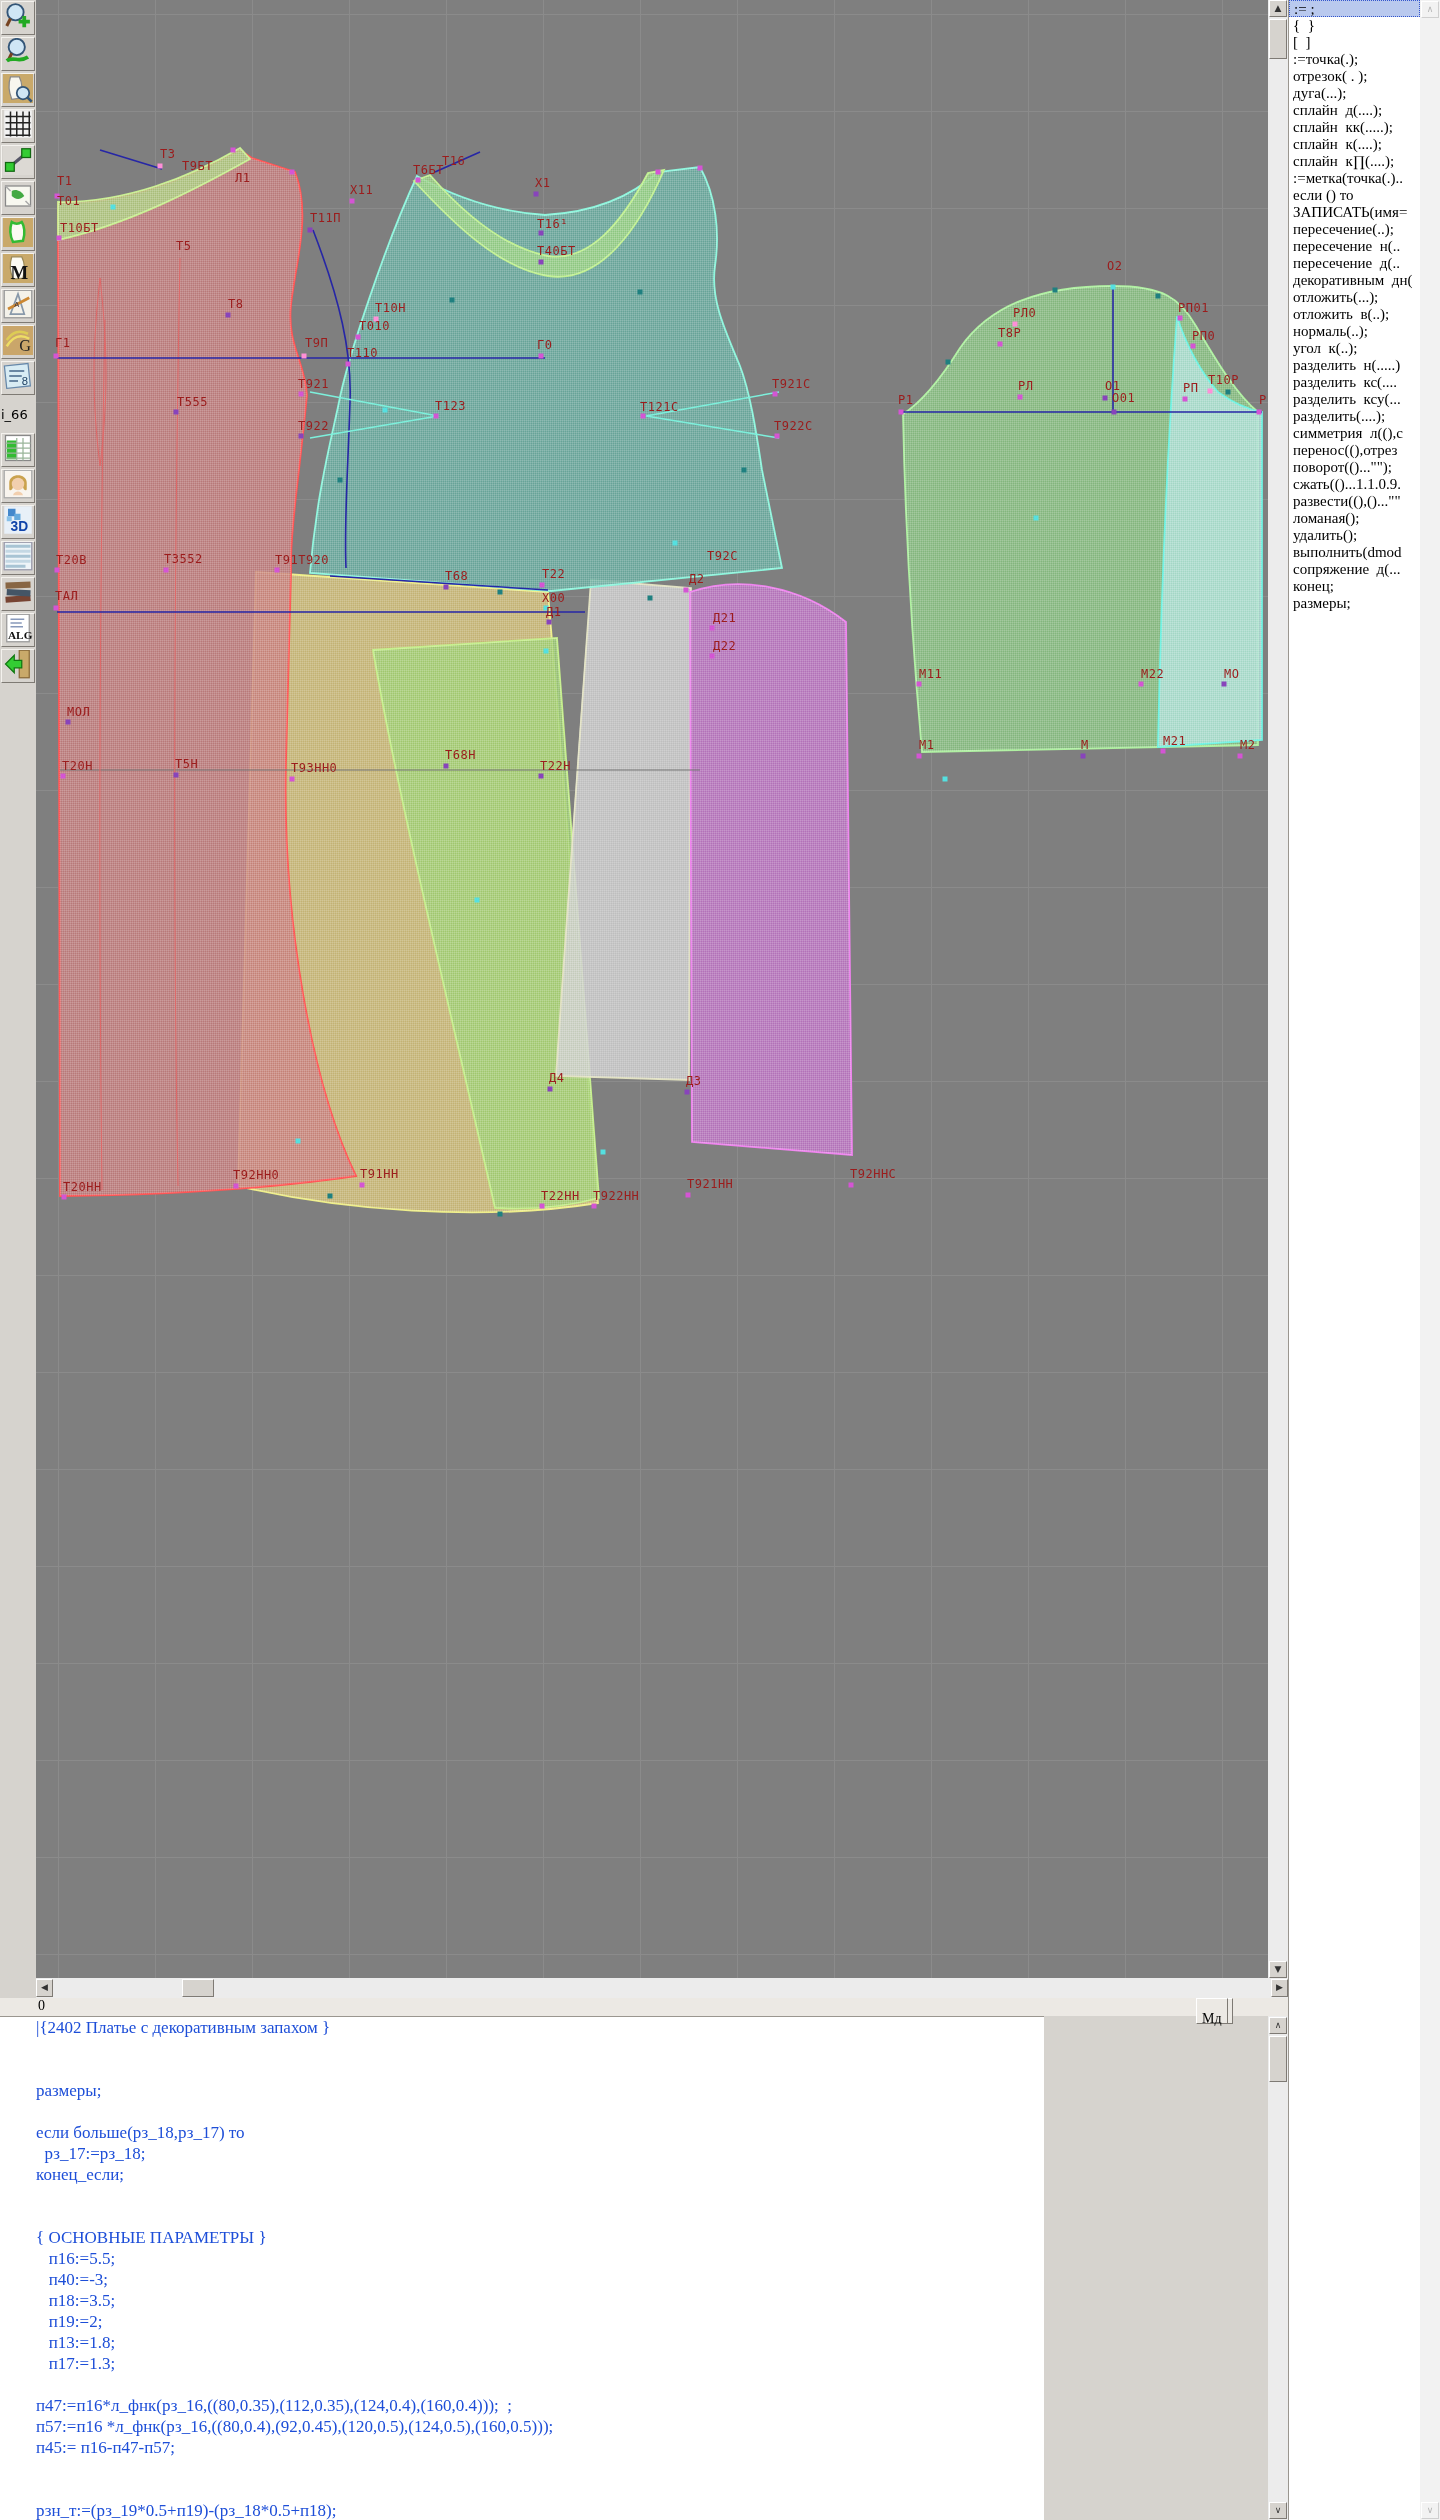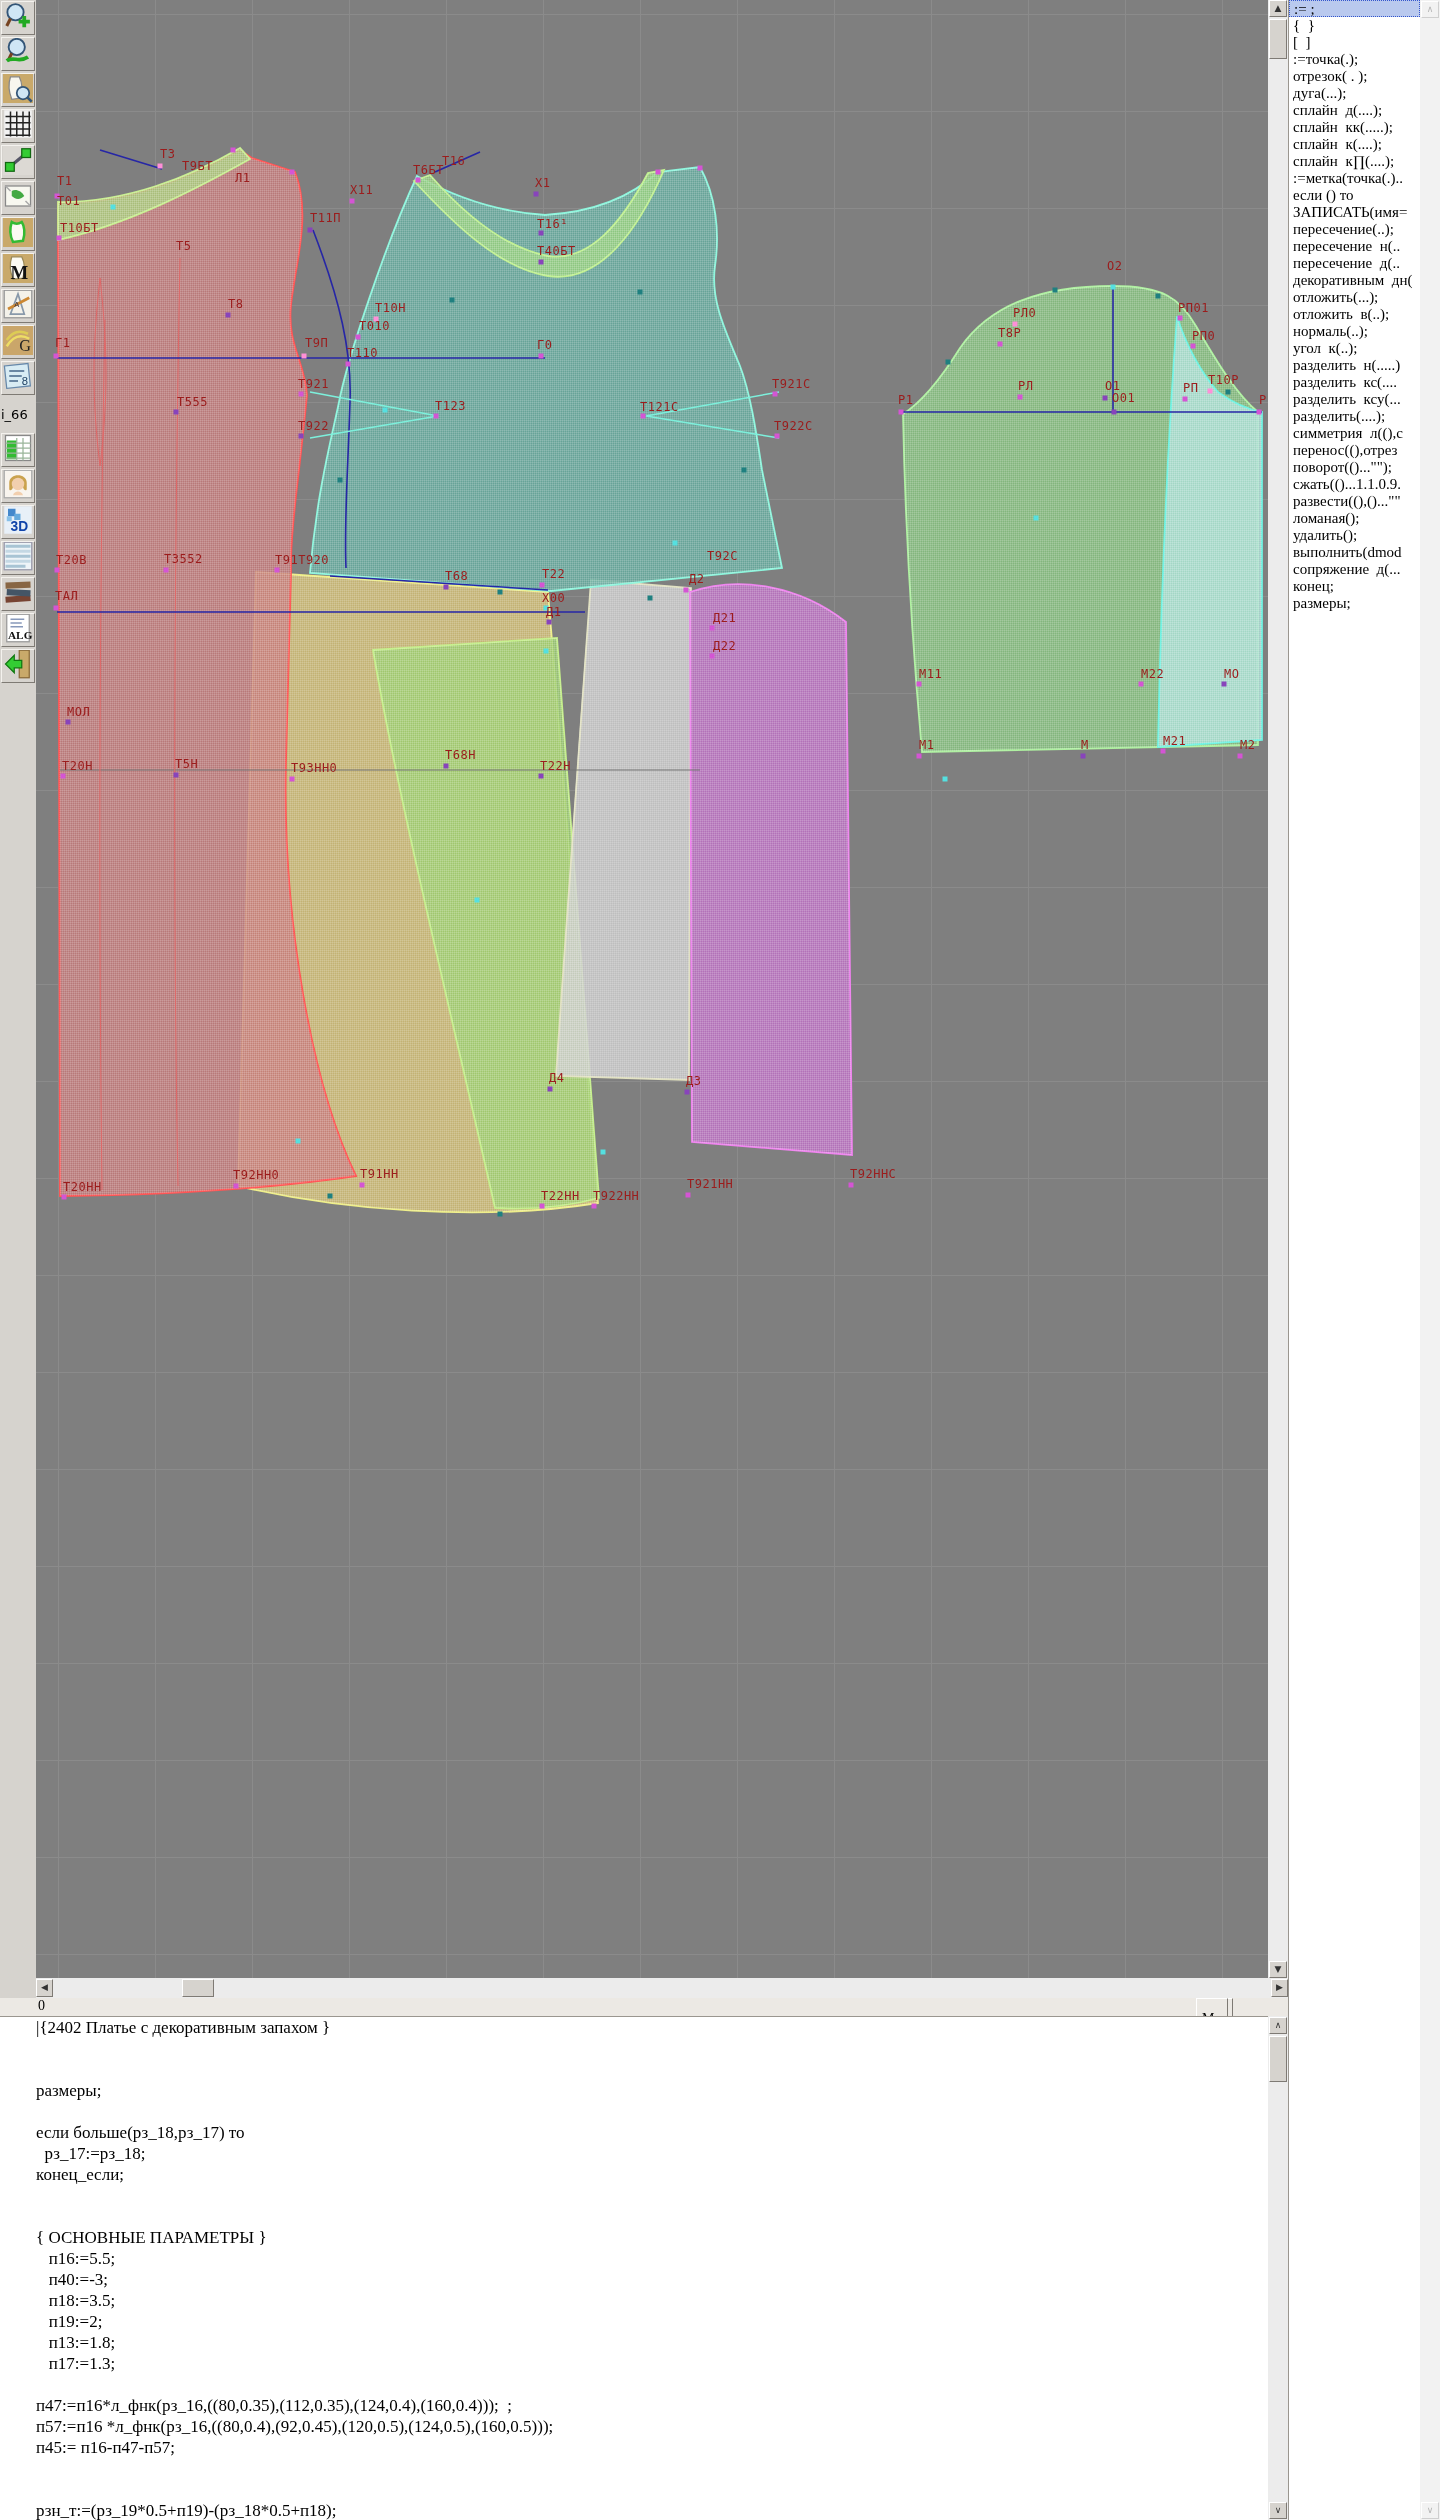--- a/index.html
+++ b/index.html
@@ -31,22 +31,22 @@
         font:9px "DejaVu Sans",sans-serif;text-align:center;line-height:14px}
   .sth{position:absolute;background:#d6d3ce;border:1px solid;border-color:#fff #7e7a74 #7e7a74 #fff;box-sizing:border-box}
   .ghost{color:#b4b4b4}
   
   .status{position:absolute;left:0;top:1998px;width:1288px;height:18px;background:#ece9e4;
           font:14px "Liberation Serif",serif}
   .status .zero{position:absolute;left:38px;top:0}
   .mbtn{position:absolute;top:0;height:17px;padding:12px 5px;background:#ece9e4;border:1px solid;
         border-color:#fff #7e7a74 #7e7a74 #fff;box-sizing:border-box;font:14px "Liberation Serif",serif;line-height:15px}
   
-  .editor{position:absolute;left:0;top:2016px;width:1268px;height:504px;background:#fff;
-          font:17px "Liberation Serif",serif;color:#000000;overflow:hidden;border-top:1px solid #9a968f}
+  .editor{position:absolute;left:0;top:2016px;width:1044px;height:504px;background:#fff;
+          font:17px "Liberation Serif",serif;color:#1d4ed8;overflow:hidden;border-top:1px solid #9a968f}
   .editor .ln{white-space:pre;line-height:21px;height:21px;padding-left:36px}
   
   .rpanel{position:absolute;left:1288px;top:0;width:132px;height:2520px;background:#fff;
           border-left:1px solid #9a968f;box-sizing:border-box;overflow:hidden}
   .ritem{white-space:pre;font:15px "Liberation Serif",serif;height:17px;line-height:17px;
          padding-left:4px;overflow:hidden;color:#000}
   .ritem.sel{background:#b9c9ee;border:1px dotted #3355cc;box-sizing:border-box}
 </style>
 </head>
 <body>

